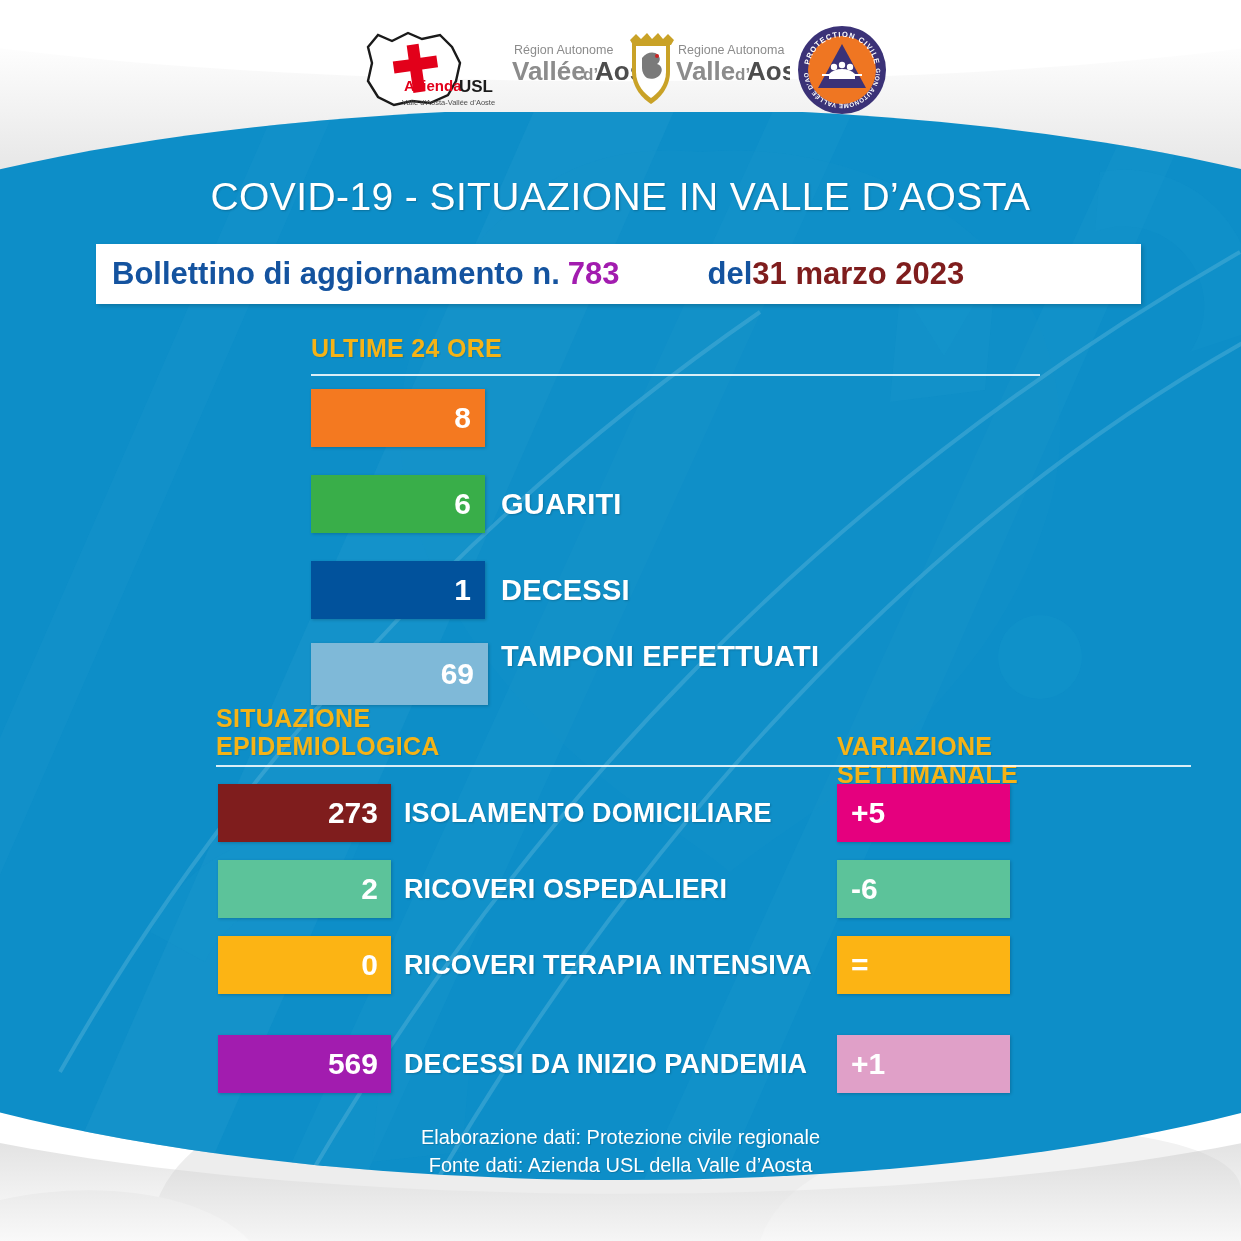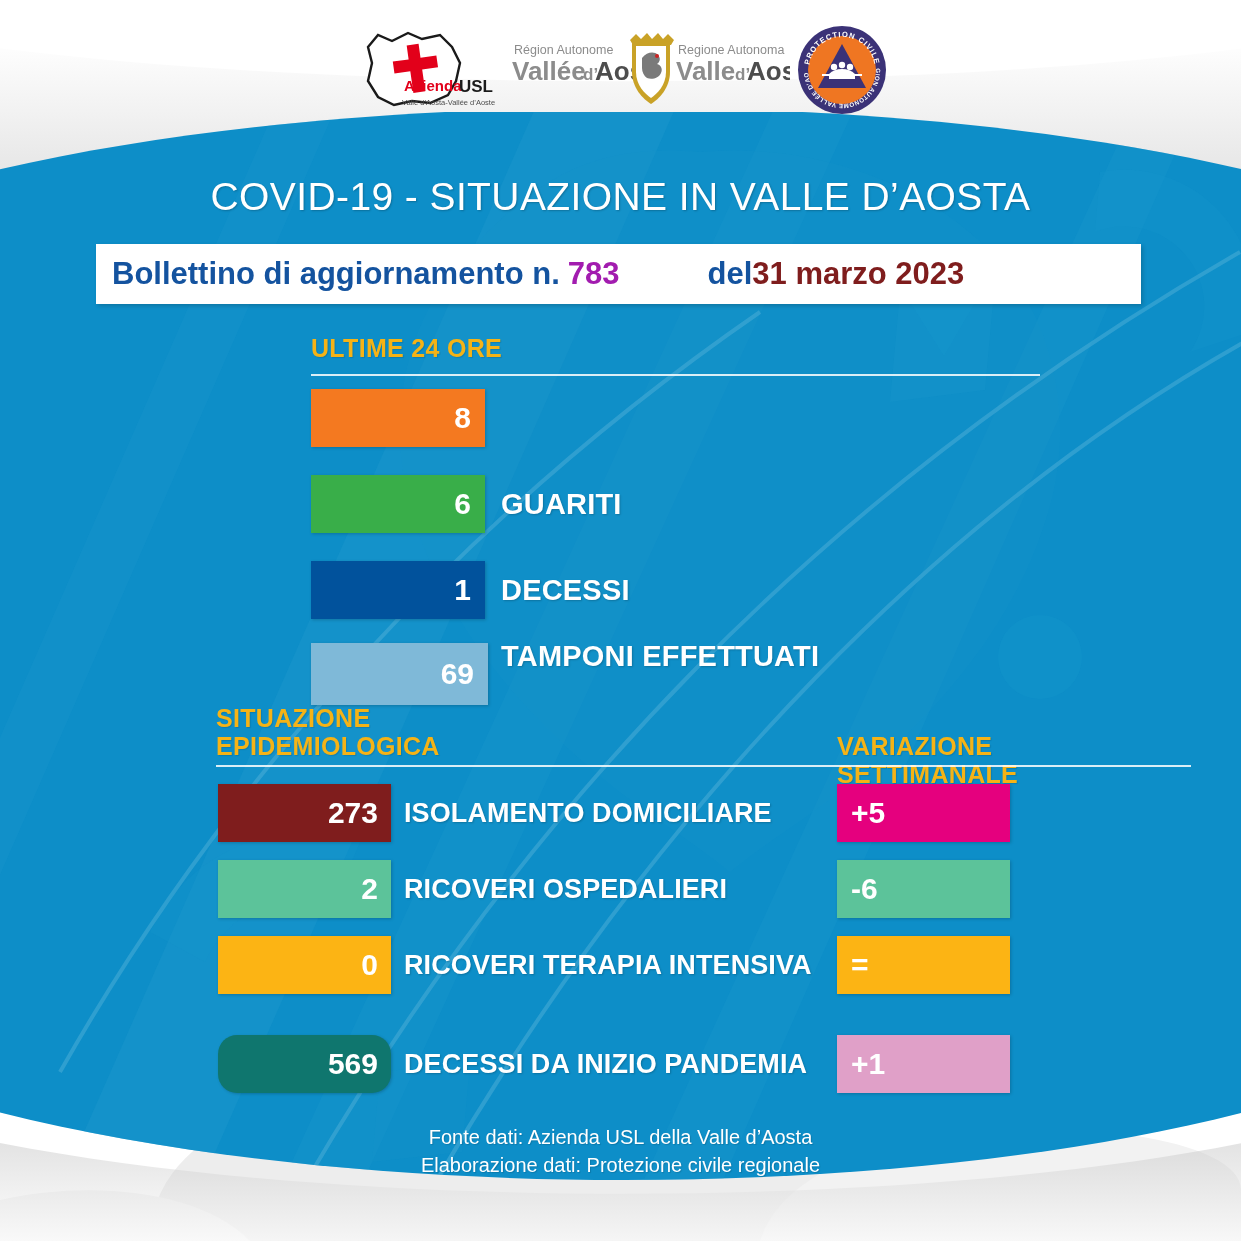--- a/index.html
+++ b/index.html
@@ -294,28 +294,28 @@
       <div class="bar" style="background:#fcb414;">
         <span class="v">0</span>
       </div>
       <div class="lbl">RICOVERI TERAPIA INTENSIVA</div>
       <div class="vbar" style="background:#fcb414;">
         <span class="v">=</span>
       </div>
     </div>
 
     <div class="rowepi" style="left:218px;top:923px;width:800px;">
-      <div class="bar" style="background:#0f766e;border-radius:19px;">
+      <div class="bar" style="background:#a21caf;">
         <span class="v">569</span>
       </div>
       <div class="lbl">DECESSI DA INIZIO PANDEMIA</div>
       <div class="vbar" style="background:#e0a0c8;">
         <span class="v">+1</span>
       </div>
     </div>
 
     <div class="footer">
+      <div>Elaborazione dati: Protezione civile regionale</div>
       <div>Fonte dati: Azienda USL della Valle d’Aosta</div>
-      <div>Elaborazione dati: Protezione civile regionale</div>
     </div>
 
   </div>
 </div>
 
 </body></html>

